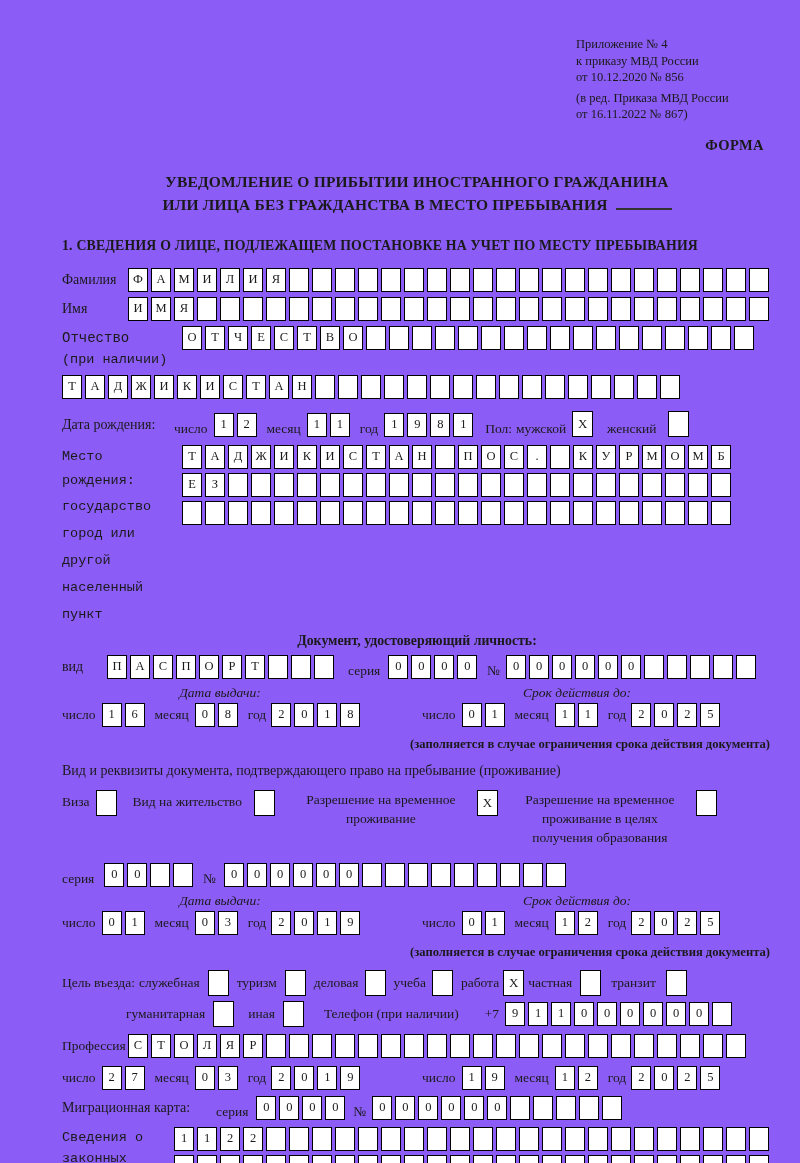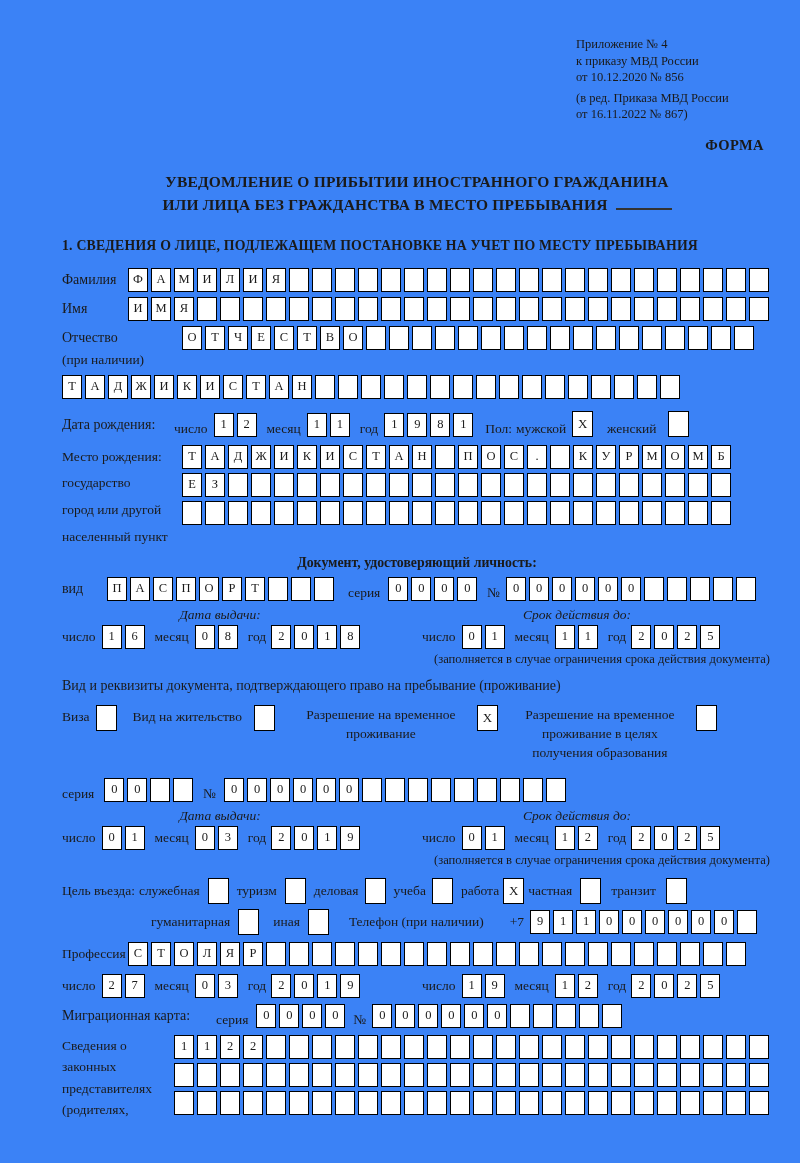--- a/index.html
+++ b/index.html
@@ -1,58 +1,58 @@
 <!DOCTYPE html>
 <html lang="ru"><head>
 <meta charset="utf-8">
 <style>
   html,body{margin:0;padding:0;background:#e8e8e8;}
   .page{
     position:relative;
     width:800px;height:1163px;
     margin:0 auto;
-    background:#3b82f6;
+    background:#8b5cf6;
     color:#1a1a1a;
     font-family:"Liberation Serif","DejaVu Serif",serif;
     box-sizing:border-box;
     padding:36px 28px 0 62px;
     overflow:hidden;
   }
   .hdr-right{margin-left:auto;width:196px;font-size:12.5px;line-height:16.5px;}
   .hdr-right .grp2{margin-top:4px;}
   .forma{margin-top:14px;text-align:right;padding-right:8px;font-weight:bold;font-size:14.5px;letter-spacing:.4px;}
   .title{margin-top:16px;text-align:center;font-weight:bold;font-size:15.5px;line-height:23px;letter-spacing:.2px;}
   .title-underline{display:inline-block;width:56px;border-bottom:2px solid #333;vertical-align:baseline;margin-left:8px;}
   .sect{margin-top:22px;font-weight:bold;font-size:13.8px;letter-spacing:.2px;}
   .body{margin-top:14px;font-size:14px;}
   .frow{display:flex;align-items:flex-start;margin-bottom:5px;}
   .frow.center{align-items:flex-end;}
   .lbl{flex:0 0 auto;line-height:24px;}
   .lblcol{flex:0 0 auto;}
-  .lblcol div{line-height:20px;}
+  .lblcol div{line-height:20px;font-family:Liberation Mono, monospace;}
   .lblcol .first{line-height:24px;}
   .boxrow{display:flex;flex-wrap:nowrap;gap:3px;}
   .cell{
     flex:0 0 auto;box-sizing:border-box;
     width:20px;height:24px;border:1.6px solid #000;
     font-size:12.5px;line-height:21px;text-align:center;
     background:#fff;
   }
   .boxrow.cb .cell{width:21px;height:26px;line-height:23px;font-size:13px;}
   .mini{font-size:13.5px;}
   .dates-head{display:flex;font-size:13.5px;margin:6px 0 2px 0;font-style:italic;}
   .dates-head .dh-l{flex:0 0 316px;text-align:center;}
   .dates-head .dh-r{flex:0 0 310px;margin-left:44px;text-align:center;}
   .dates-row{display:flex;align-items:center;}
   .dgroup{display:flex;align-items:center;flex:0 0 316px;}
   .dgroup.right{flex:0 0 auto;margin-left:44px;}
   .dgroup .w{margin-right:6px;}
   .dgroup .w2{margin:0 6px 0 10px;}
   .dgroup .w3{margin:0 5px 0 10px;}
-  .note{font-size:12.6px;font-weight:normal;text-align:right;margin-top:3px;padding-right:2px;}
+  .note{font-size:12.6px;font-weight:bold;text-align:right;margin-top:10px;padding-right:2px;}
   .doc-head{text-align:center;font-weight:bold;font-size:13.8px;margin:4px 0 6px 0;}
   .permit-lines div{line-height:22px;}
   .visa-row{display:flex;align-items:flex-start;font-size:13.5px;margin-top:8px;}
   .visa-row .opt{display:flex;align-items:flex-start;}
   .visa-row .optlbl{text-align:center;line-height:19px;}
   .goal-row{display:flex;align-items:center;font-size:13.5px;}
   .goal-row .g{display:flex;align-items:center;}
   .sp4{width:4px;flex:0 0 4px;} .sp6{width:6px;flex:0 0 6px;} .sp8{width:8px;flex:0 0 8px;}
   .sp10{width:10px;flex:0 0 10px;} .sp12{width:12px;flex:0 0 12px;} .sp14{width:14px;flex:0 0 14px;}
   .sp16{width:16px;flex:0 0 16px;} .sp20{width:20px;flex:0 0 20px;} .sp26{width:26px;flex:0 0 26px;}
@@ -612,21 +612,21 @@
         <span class="sp10"></span>
       <div class="g">
           <span>транзит</span>
           <span class="sp10"></span>
           <div class="boxrow cb">
             <span class="cell"></span>
           </div>
         </div>
     </div>
 
-    <div class="goal-row" style="margin-top:5px;margin-left:89px">
+    <div class="goal-row" style="margin-top:5px;margin-left:64px">
       <div class="g">
           <span>гуманитарная</span>
           <span class="sp8"></span>
           <div class="boxrow cb">
             <span class="cell"></span>
           </div>
         </div>
         <span class="sp14"></span>
       <div class="g">
           <span>иная</span>

